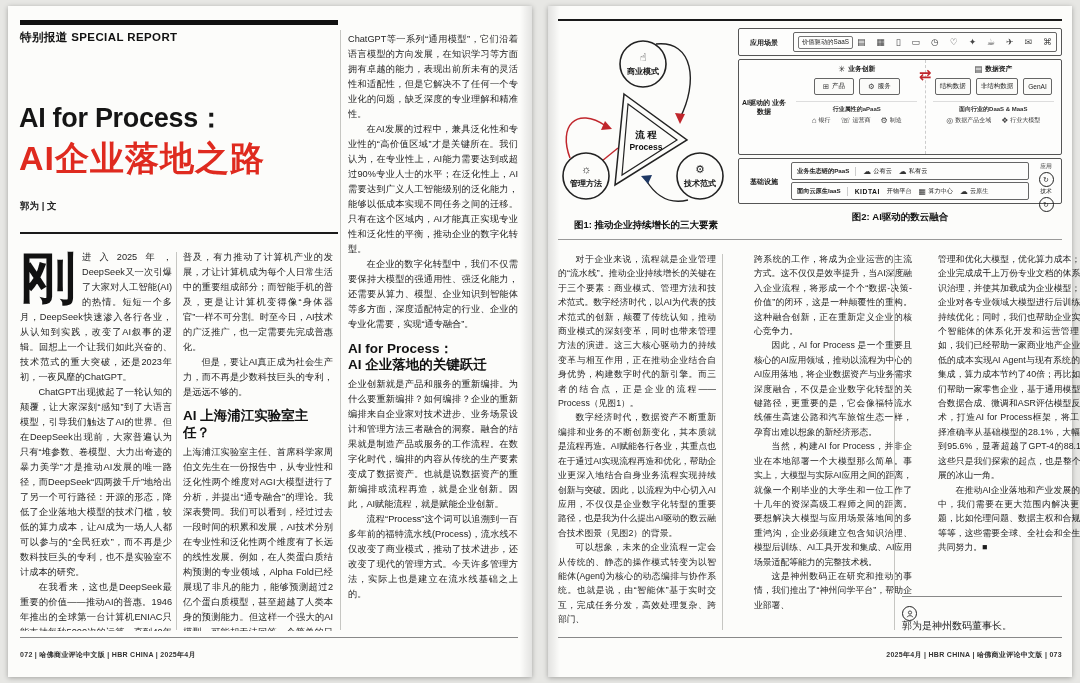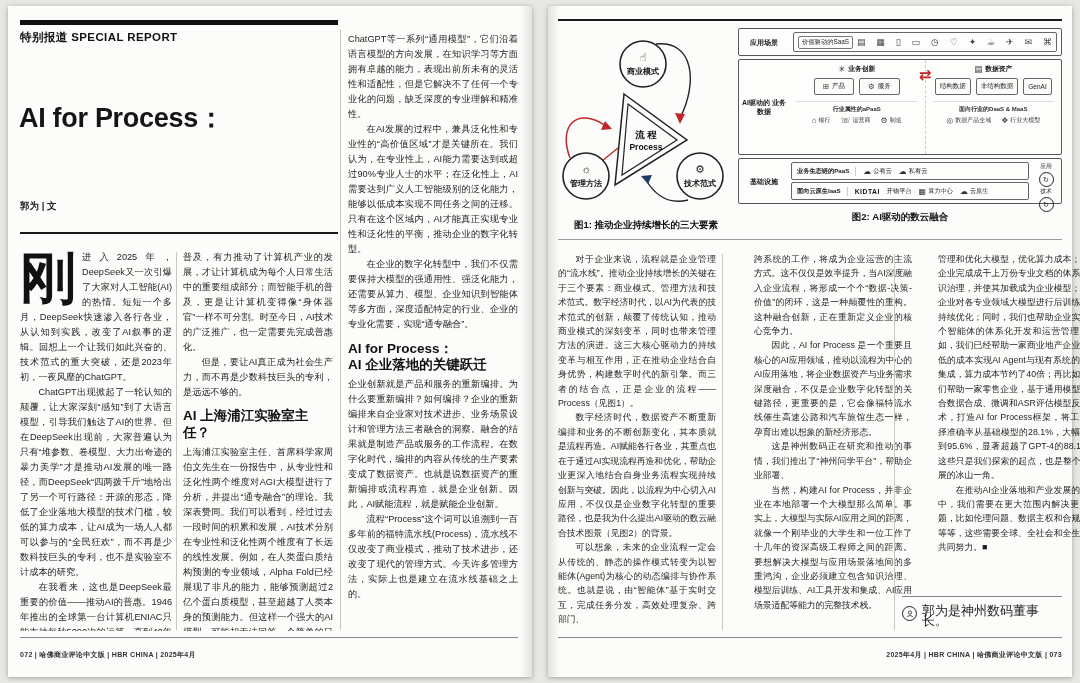--- a/index.html
+++ b/index.html
@@ -50,33 +50,34 @@
   .f2arrows{position:absolute;left:50%;top:8px;transform:translateX(-50%);font-size:15px;font-weight:bold;line-height:14px;}
   .f2r3{height:44px;}
   .f2infra{flex:1;display:flex;flex-direction:column;gap:2px;padding:3px 2px;}
   .f2infrarow{flex:1;border:1px solid #666;border-radius:2px;display:flex;align-items:center;gap:7px;padding:0 5px;font-size:6.2px;color:#222;}
   .f2infrarow .ftitle{border-right:1px solid #ccc;padding-right:6px;font-weight:bold;white-space:nowrap;}
   .f2infrarow .fitem{display:flex;align-items:center;gap:2px;white-space:nowrap;}
   .f2infrarow .fglyph{font-size:8px;color:#333;}
   .brand{font-weight:bold;font-size:6.8px;letter-spacing:.5px;color:#111;}
   .f2side{width:30px;display:flex;flex-direction:column;justify-content:space-around;align-items:center;font-size:5.8px;color:#222;padding:3px 0;}
   .f2side .scirc{width:13px;height:13px;border:1.3px solid #222;border-radius:50%;display:flex;align-items:center;justify-content:center;font-size:7px;color:#222;margin-top:1px;}
-  .authnote{display:flex;align-items:flex-start;gap:5px;font-size:13px;color:#222;line-height:10px;}
+  .authnote{display:flex;align-items:flex-start;font-size:10px;color:#222;line-height:10px;flex-direction:column;}
   .authcirc{width:13px;height:13px;border:1.2px solid #222;border-radius:50%;display:flex;align-items:center;justify-content:center;flex:none;}
 </style>
 </head>
 <body>
 
 <div class="spread">
 
   <div class="page page-left">
     <div class="abs kbar" style="left:12px;top:14px;width:318px;"></div>
     <div class="abs kicker" style="left:12px;top:24px;">特别报道 SPECIAL REPORT</div>
 
     <div class="abs title-en" style="left:11px;top:94px;">AI for Process：</div>
+    <div class="abs title-cn" style="left:11px;top:130px;color:#df2a1f;">AI企业落地之路</div>
     <div class="abs byline" style="left:12px;top:194px;">郭为 | 文</div>
     <div class="abs hr-heavy" style="left:12px;top:226px;width:318px;"></div>
 
     <div class="abs col" style="left:12px;top:244px;width:152px;height:381px;">
       <p class="fl"><span class="dropcap">刚</span><span>进入2025年，DeepSeek又一次引爆了大家对人工智能(AI)的热情。短短一个多月，DeepSeek快速渗入各行各业，从认知到实践，改变了AI叙事的逻辑。回想上一个让我们如此兴奋的、技术范式的重大突破，还是2023年初，一夜风靡的ChatGPT。</span></p>
       <p>ChatGPT出现掀起了一轮认知的颠覆，让大家深刻“感知”到了大语言模型，引导我们触达了AI的世界。但在DeepSeek出现前，大家普遍认为只有“堆参数、卷模型、大力出奇迹的暴力美学”才是推动AI发展的唯一路径，而DeepSeek“四两拨千斤”地给出了另一个可行路径：开源的形态，降低了企业落地大模型的技术门槛，较低的算力成本，让AI成为一场人人都可以参与的“全民狂欢”，而不再是少数科技巨头的专利，也不是实验室不计成本的研究。</p>
       <p>在我看来，这也是DeepSeek最重要的价值——推动AI的普惠。1946年推出的全球第一台计算机ENIAC只能支持每秒5000次的运算，直到40年后，PC的全面</p>
     </div>
     <div class="abs vrule" style="left:168px;top:246px;height:378px;"></div>
 
@@ -255,22 +256,22 @@
     <div class="abs col rcol" style="left:10px;top:246px;width:158px;height:378px;">
       <p>对于企业来说，流程就是企业管理的“流水线”。推动企业持续增长的关键在于三个要素：商业模式、管理方法和技术范式。数字经济时代，以AI为代表的技术范式的创新，颠覆了传统认知，推动商业模式的深刻变革，同时也带来管理方法的演进。这三大核心驱动力的持续变革与相互作用，正在推动企业结合自身优势，构建数字时代的新引擎。而三者的结合点，正是企业的流程——Process（见图1）。</p>
       <p>数字经济时代，数据资产不断重新编排和业务的不断创新变化，其本质就是流程再造。AI赋能各行各业，其重点也在于通过AI实现流程再造和优化，帮助企业更深入地结合自身业务流程实现持续创新与突破。因此，以流程为中心切入AI应用，不仅仅是企业数字化转型的重要路径，也是我为什么提出AI驱动的数云融合技术图景（见图2）的背景。</p>
       <p>可以想象，未来的企业流程一定会从传统的、静态的操作模式转变为以智能体(Agent)为核心的动态编排与协作系统。也就是说，由“智能体”基于实时交互，完成任务分发，高效处理复杂、跨部门、</p>
     </div>
     <div class="abs vrule" style="left:174px;top:248px;height:376px;"></div>
 
     <div class="abs col rcol" style="left:182px;top:246px;width:158px;height:378px;margin-left:24px;">
       <p class="fl">跨系统的工作，将成为企业运营的主流方式。这不仅仅是效率提升，当AI深度融入企业流程，将形成一个个“数据-决策-价值”的闭环，这是一种颠覆性的重构。这种融合创新，正在重新定义企业的核心竞争力。</p>
       <p>因此，AI for Process 是一个重要且核心的AI应用领域，推动以流程为中心的AI应用落地，将企业数据资产与业务需求深度融合，不仅是企业数字化转型的关键路径，更重要的是，它会像福特流水线催生高速公路和汽车旅馆生态一样，孕育出难以想象的新经济形态。</p>
+      <p>当然，构建AI for Process，并非企业在本地部署一个大模型那么简单。事实上，大模型与实际AI应用之间的距离，就像一个刚毕业的大学生和一位工作了十几年的资深高级工程师之间的距离。要想解决大模型与应用场景落地间的多重鸿沟，企业必须建立包含知识治理、模型后训练、AI工具开发和集成、AI应用场景适配等能力的完整技术栈。</p>
       <p>这是神州数码正在研究和推动的事情，我们推出了“神州问学平台”，帮助企业部署、</p>
-      <p>当然，构建AI for Process，并非企业在本地部署一个大模型那么简单。事实上，大模型与实际AI应用之间的距离，就像一个刚毕业的大学生和一位工作了十几年的资深高级工程师之间的距离。要想解决大模型与应用场景落地间的多重鸿沟，企业必须建立包含知识治理、模型后训练、AI工具开发和集成、AI应用场景适配等能力的完整技术栈。</p>
     </div>
     <div class="abs vrule" style="left:346px;top:248px;height:376px;"></div>
 
     <div class="abs col rcol" style="left:366px;top:246px;width:160px;height:336px;margin-left:24px;">
       <p class="fl">管理和优化大模型，优化算力成本；帮助企业完成成千上万份专业文档的体系化知识治理，并使其加载成为企业模型；帮助企业对各专业领域大模型进行后训练以及持续优化；同时，我们也帮助企业实现多个智能体的体系化开发和运营管理。比如，我们已经帮助一家商业地产企业以较低的成本实现AI Agent与现有系统的深度集成，算力成本节约了40倍；再比如，我们帮助一家零售企业，基于通用模型，结合数据合成、微调和ASR评估模型反馈技术，打造AI for Process框架，将工具选择准确率从基础模型的28.1%，大幅提升到95.6%，显著超越了GPT-4的88.1%。这些只是我们探索的起点，也是整个AI发展的冰山一角。</p>
       <p>在推动AI企业落地和产业发展的过程中，我们需要在更大范围内解决更多问题，比如伦理问题、数据主权和合规问题等等，这些需要全球、全社会和全生态的共同努力。■</p>
     </div>
     <div class="abs hr-thin" style="left:354px;top:590px;width:160px;background:#888;"></div>
     <div class="abs authnote" style="left:354px;top:600px;width:160px;">
       <span class="authcirc">

